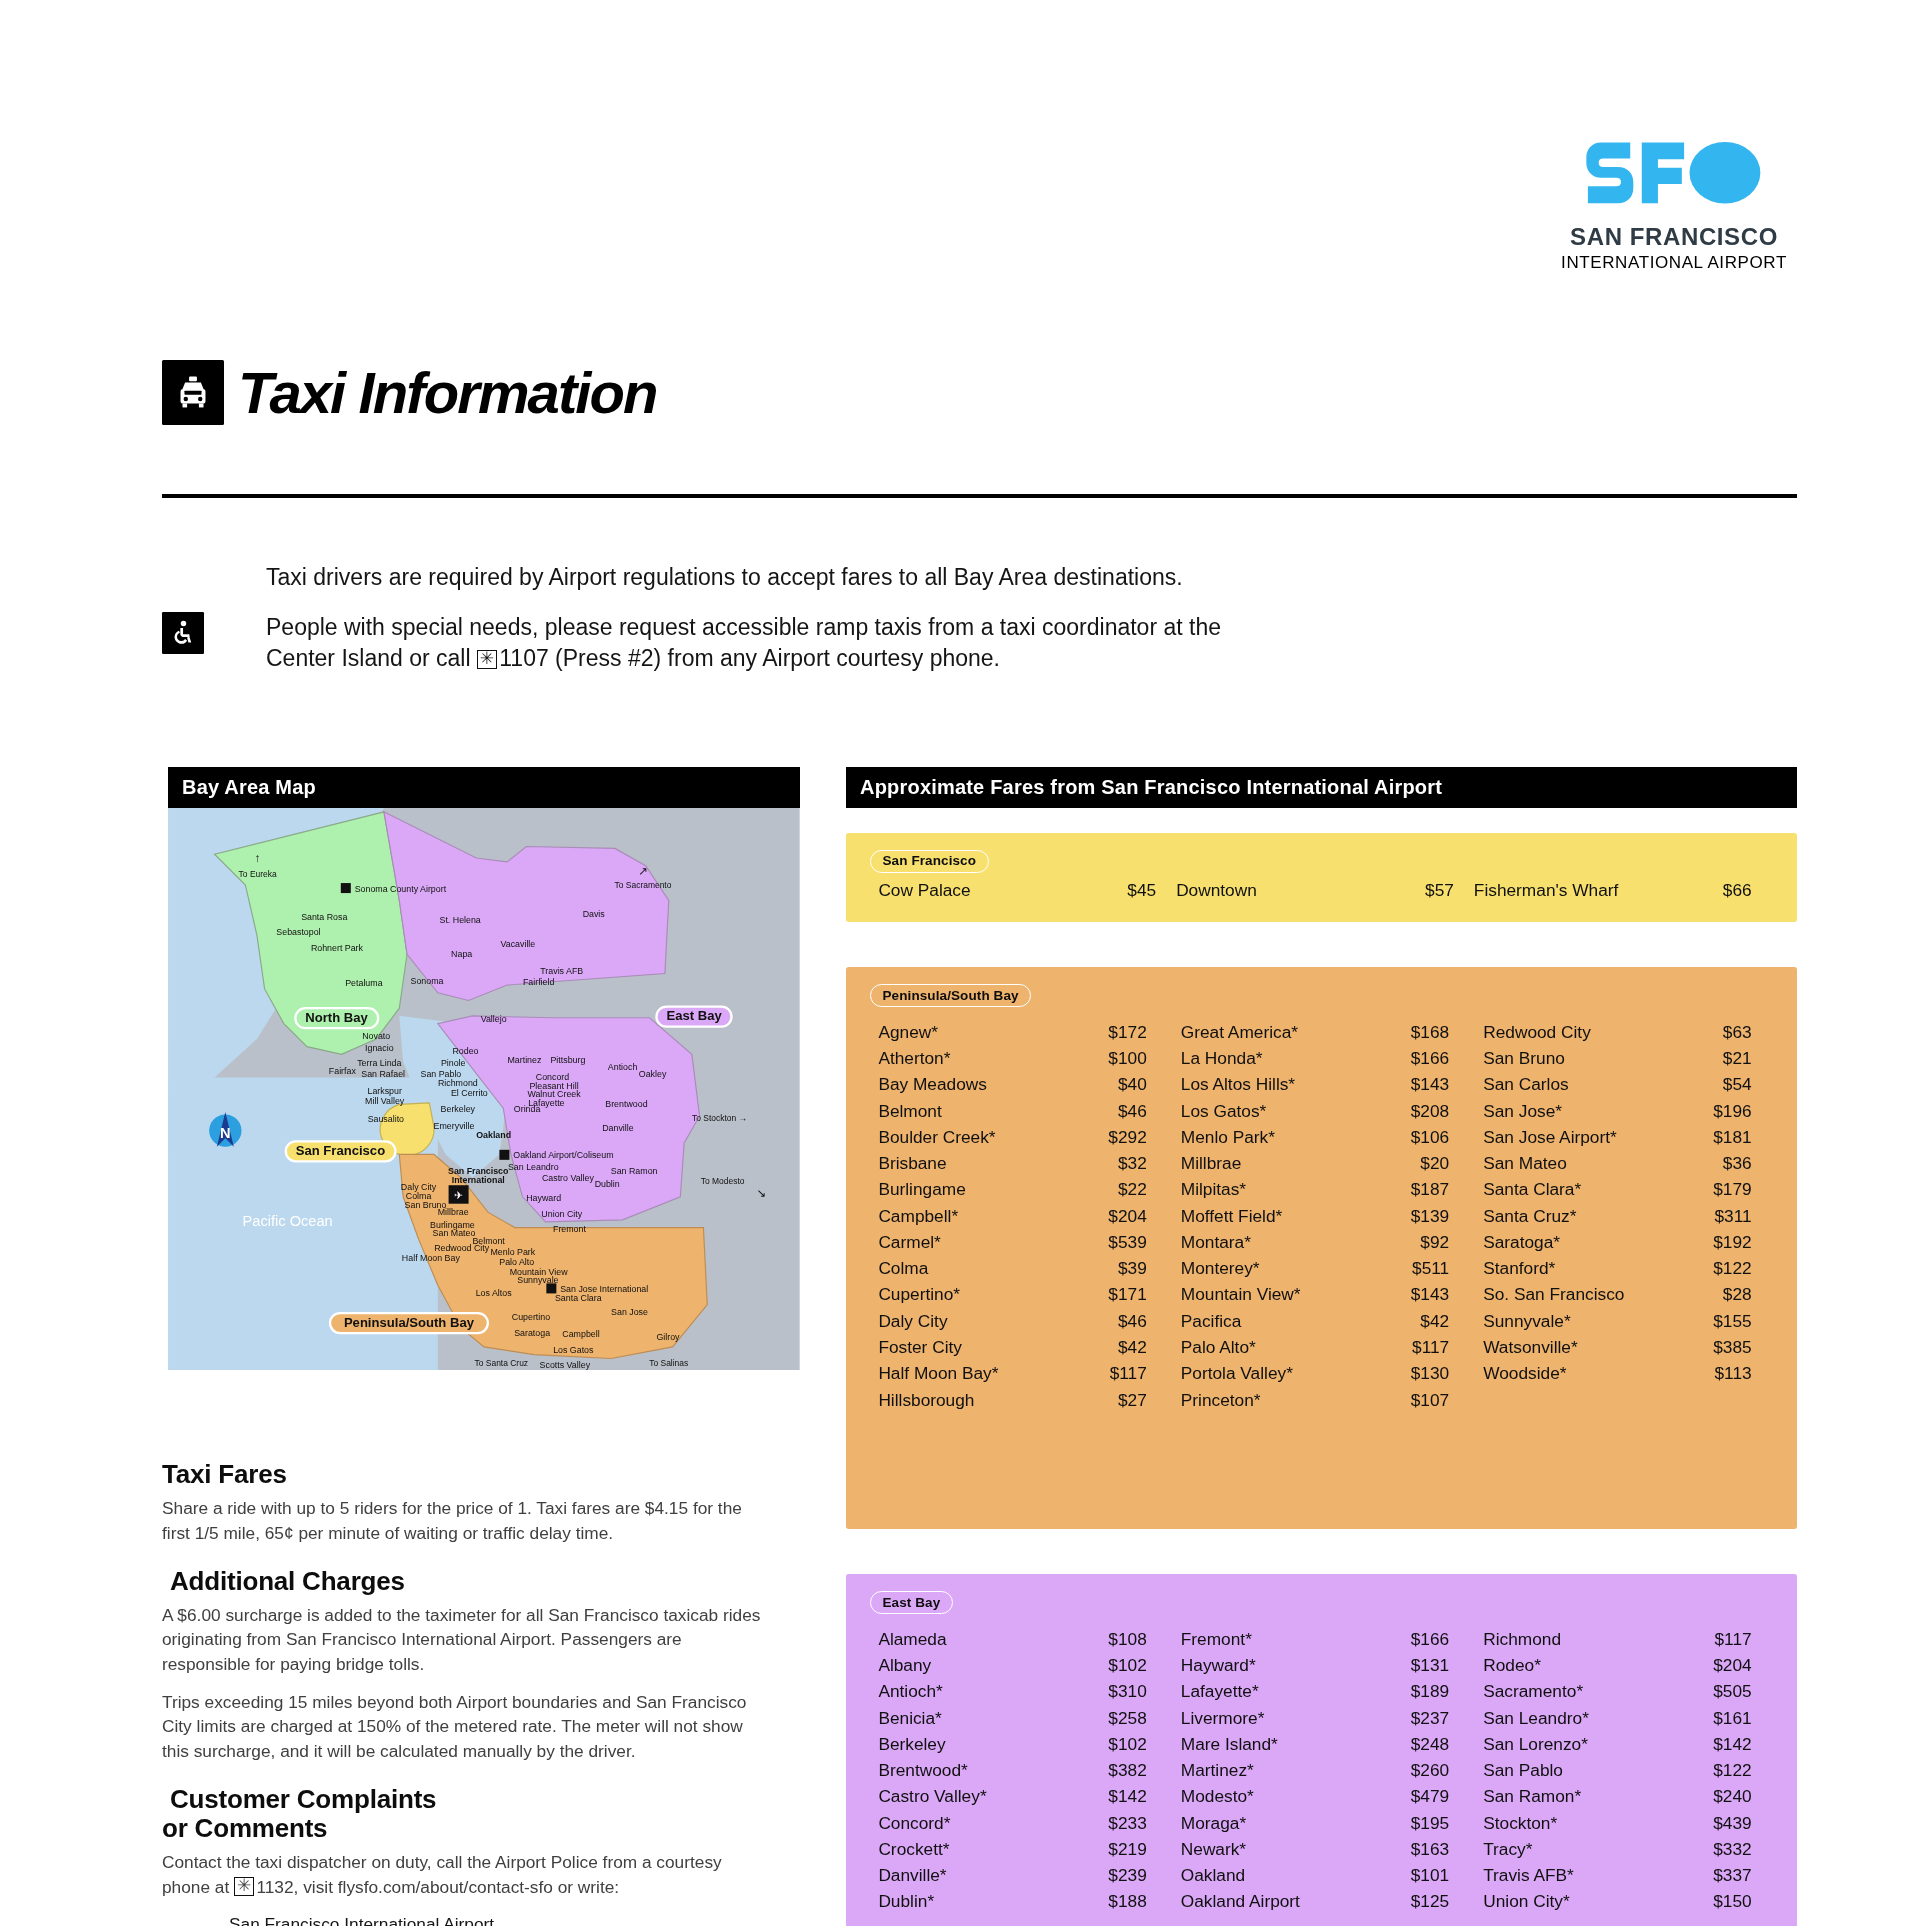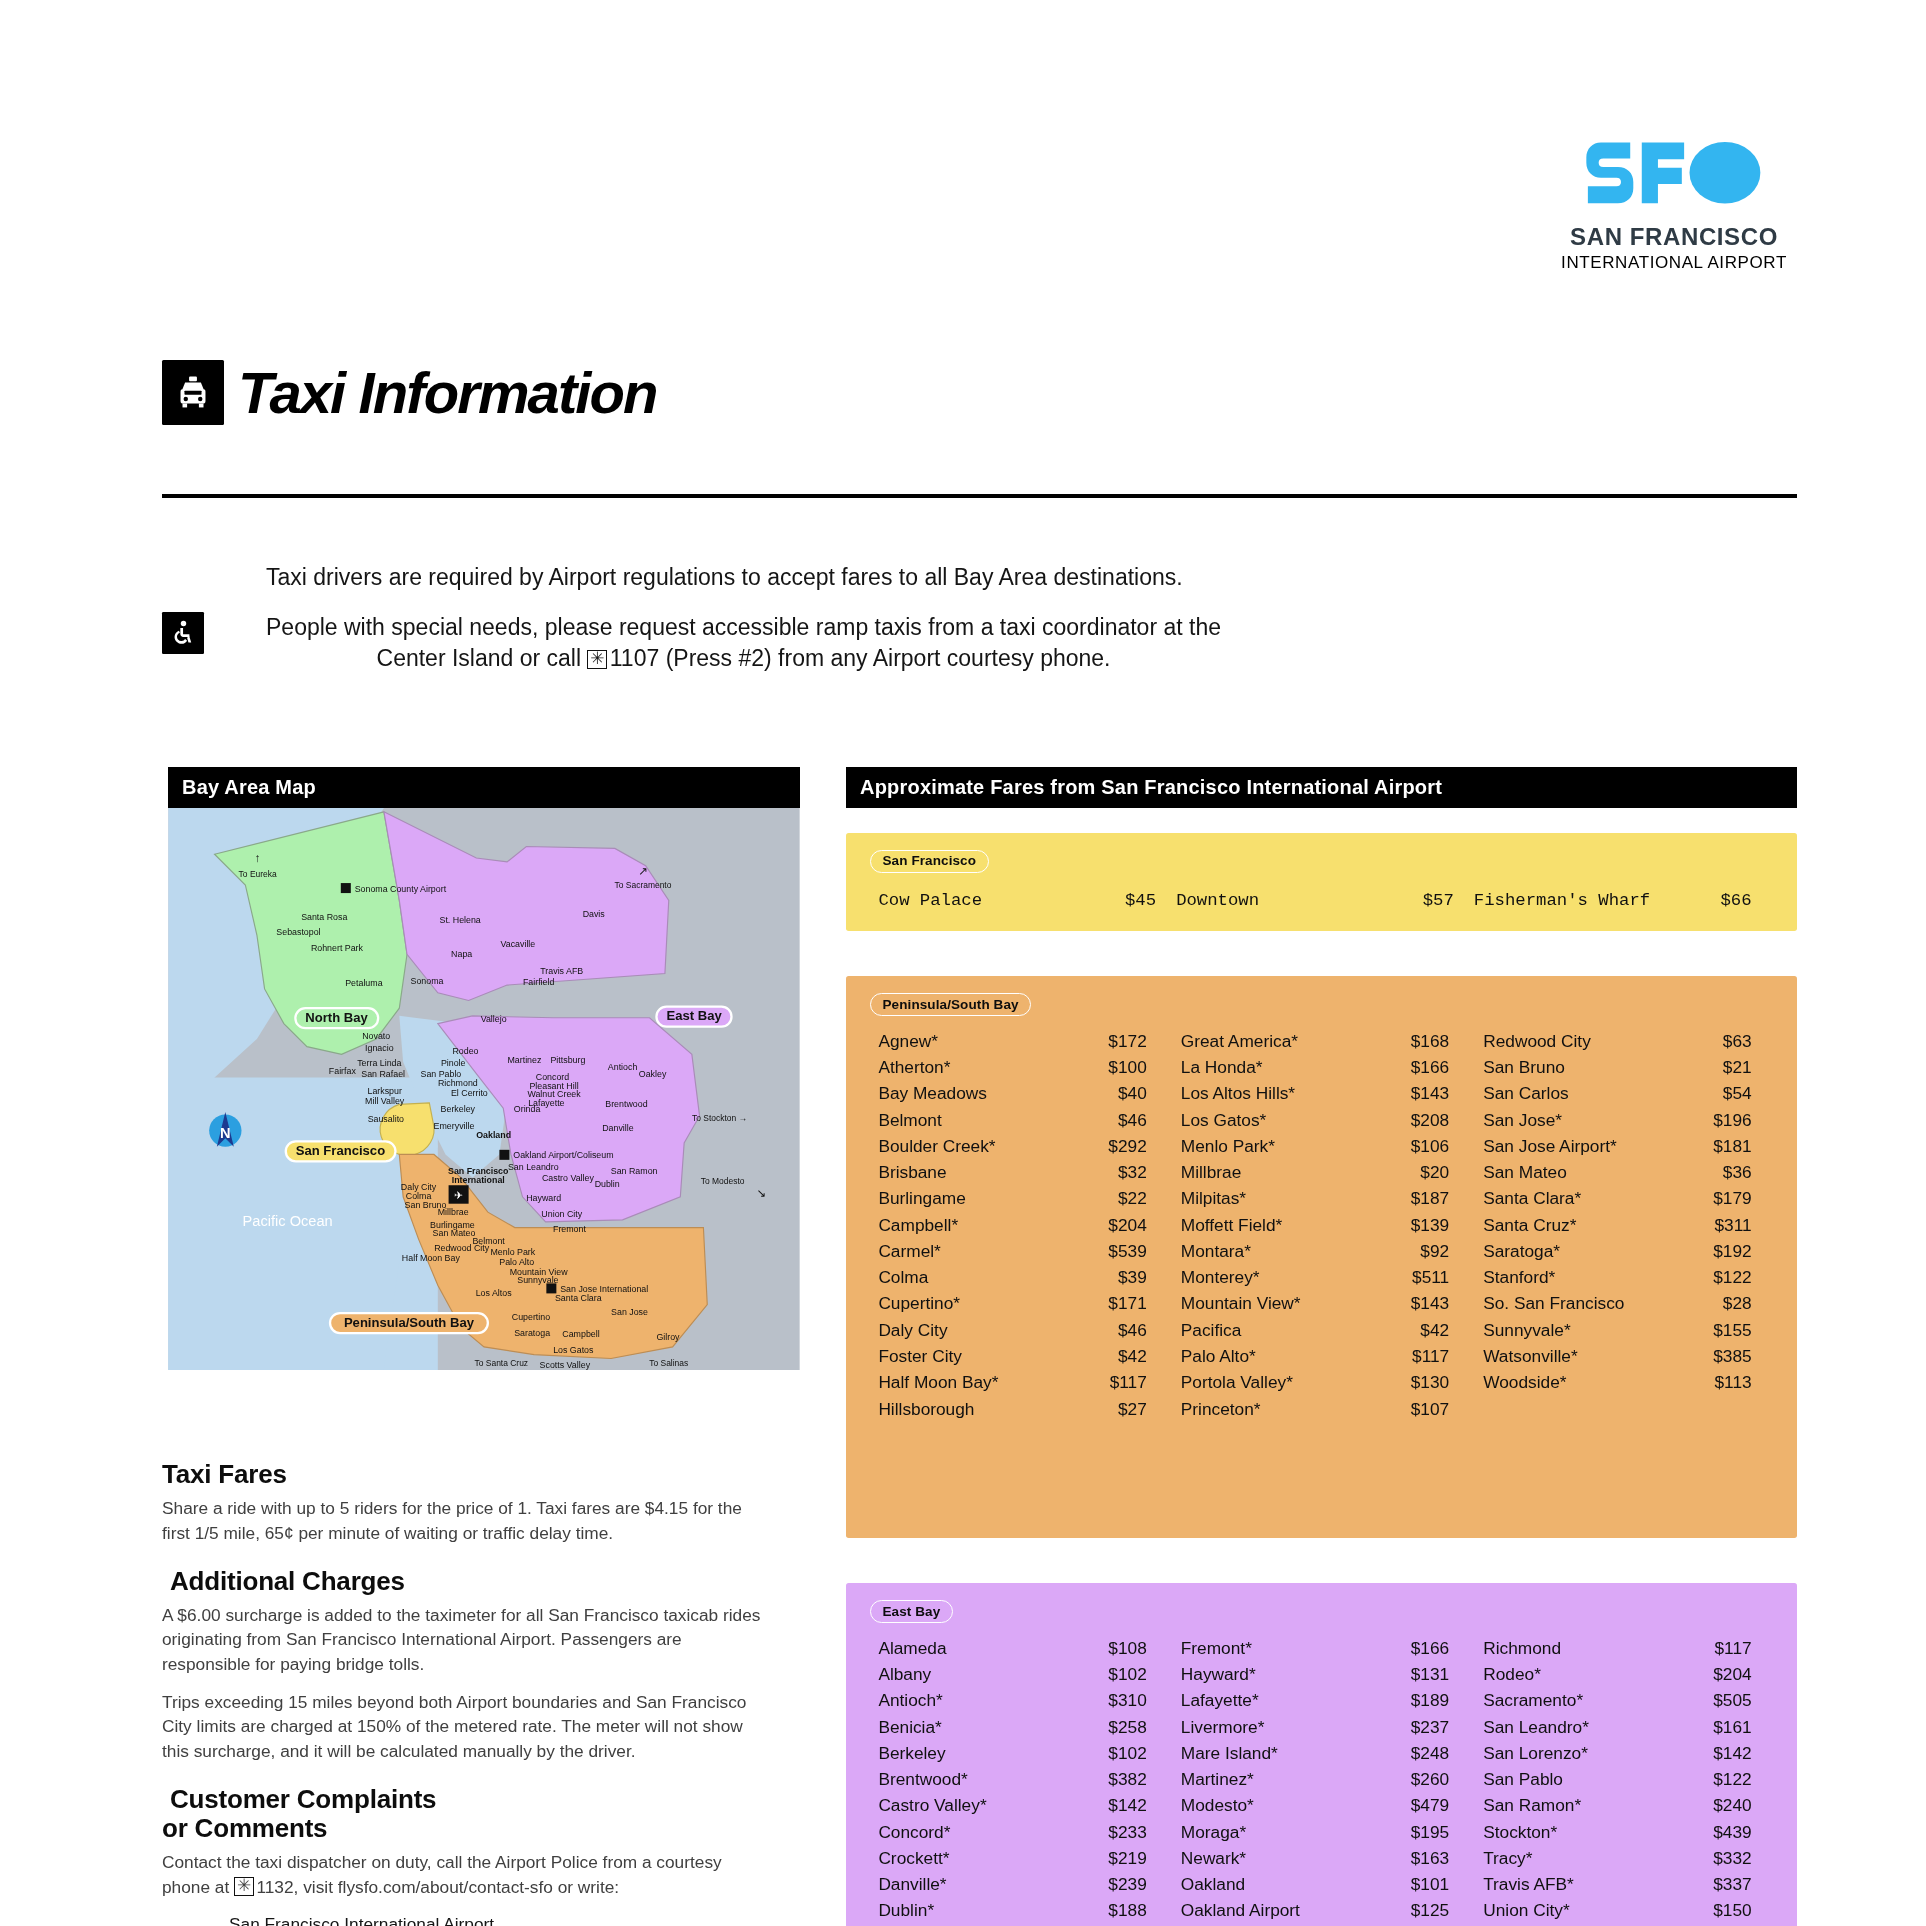--- a/index.html
+++ b/index.html
@@ -64,21 +64,21 @@
 
   
   #intro { position: absolute; left: 266px; top: 562px; width: 1525px; }
   .intro-p1 { font-size: 23px; line-height: 1.35; color: #151515; }
   #intro-row2 { display:flex; margin-top: 18.5px; }
   #access-glyph {
     width: 42px; height: 42px; background: #000; border-radius: 1.2px;
     margin-left: -104px; margin-right: 62px; flex: 0 0 auto;
     display:flex; align-items:center; justify-content:center;
   }
-  .intro-p2 { font-size: 23px; line-height: 1.35; color: #151515; text-align: center; }
+  .intro-p2 { font-size: 23px; line-height: 1.35; color: #151515; }
   .phone-mark {
     display:inline-block; border: 1.2px solid #111; padding: 0 1.9px;
     line-height: 0.95; font-size: 17px; vertical-align: 1.2px; margin-right: 2.3px;
   }
 
   
   #map-panel { position: absolute; left: 168px; top: 767px; width: 632px; }
   .black-bar {
     background: #000; color: #fff;
     font-size: 20px; font-weight: 700; letter-spacing: 0.2px;
@@ -113,21 +113,21 @@
     column-gap: 0px; margin-top: 11.6px; padding: 0 10px 0 17px; gap: 14px;
   }
   .fare-col { display: flex; flex-direction: column; }
   .fare-row {
     display: flex; justify-content: space-between; align-items: baseline;
     font-size: 17.3px; line-height: 1.52; color: #101010;
     padding-right: 20px;
   }
   .fare-row .nm { white-space: nowrap; }
   .fare-row .amt { white-space: nowrap; }
-  .sf-grid { display:grid; grid-template-columns: 1fr 1fr 1fr; padding: 0 10px 0 17px; margin-top: 18px; font-family: Liberation Mono, monospace;}
+  .sf-grid { display:grid; grid-template-columns: 1fr 1fr 1fr; padding: 0 10px 0 17px; margin-top: 7px;}
   .sf-row { display:flex; justify-content: space-between; font-size: 17.3px; color:#101010; padding-right: 20px; }
 </style>
 </head>
 <body>
 
 <div id="sfo-logo">
   <div class="sfo-mark">
     <svg width="181" height="77" viewBox="0 0 470 200" aria-hidden="true">
       <path d="M120 14 H44 C22 14 6 30 6 53 v14 c0 23 16 39 38 39 h40 c8 0 12 4 12 11 s-4 11 -12 11 H10 v44 h78 c24 0 40 -16 40 -39 v-16 c0 -23 -16 -39 -40 -39 H50 c-8 0 -12 -4 -12 -11 s4 -11 12 -11 h70 z" fill="#33b5f0"></path>
       <path d="M150 14 h110 v44 h-68 v22 h62 v42 h-62 v50 h-42 z" fill="#33b5f0"></path>

